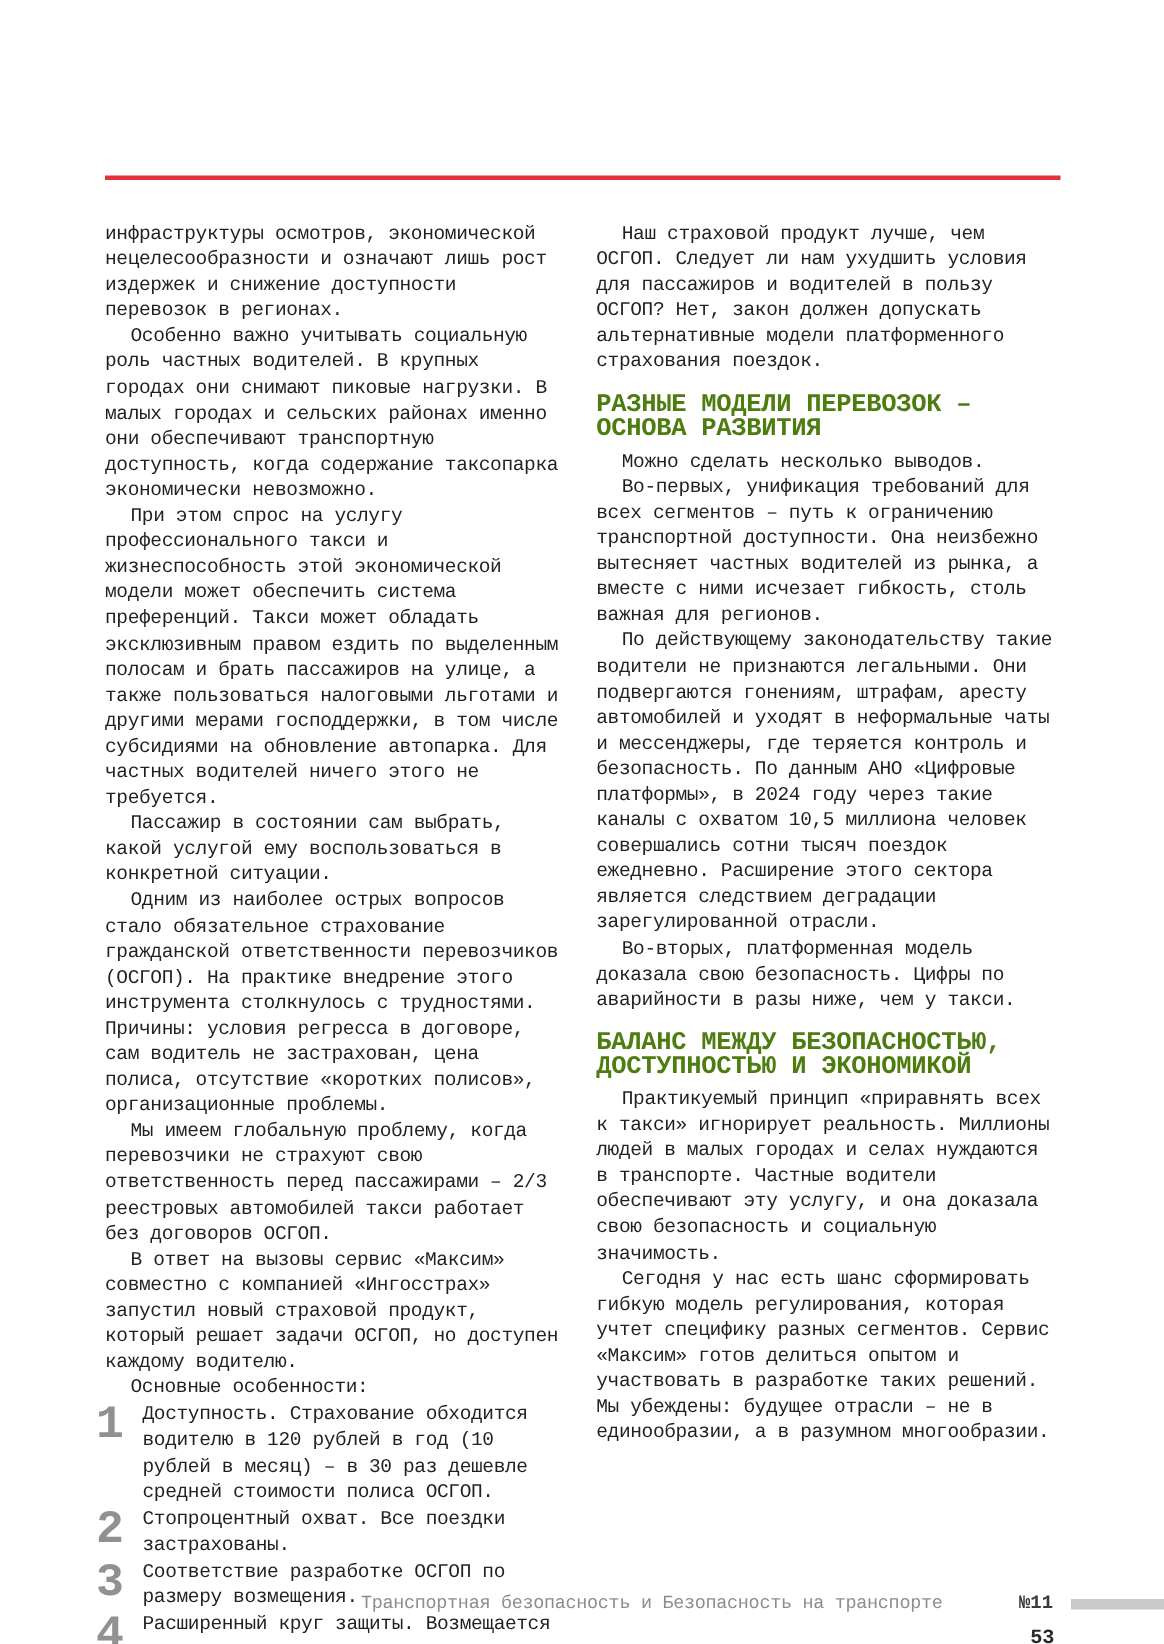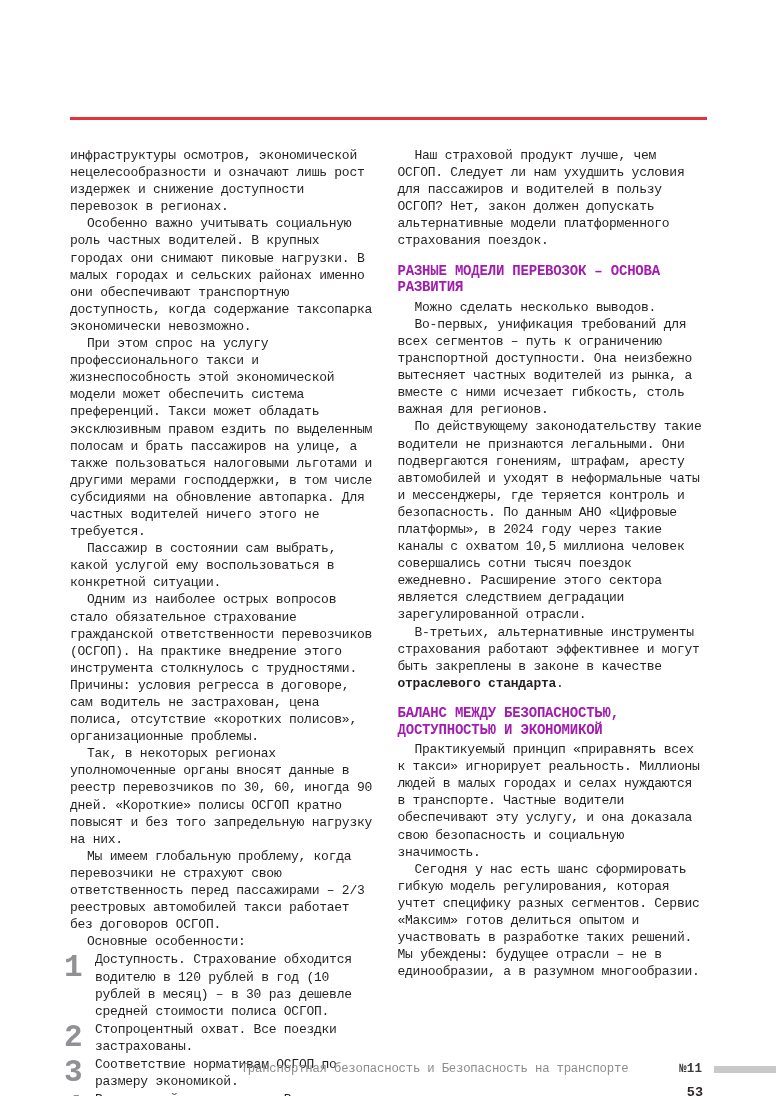--- a/index.html
+++ b/index.html
@@ -27,25 +27,25 @@
     margin:0;
     font-size:13px;
     line-height:17.1px;
     letter-spacing:-0.25px;
     color:#231f20;
     text-align:left;
   }
   p.ind{text-indent:17px;}
   h3.sec{
     margin:13px 0 3px 0;
-    font-size:14px;
+    font-size:17px;
     line-height:16.6px;
     letter-spacing:-0.2px;
     font-weight:bold;
-    color:#a21caf;
+    color:#4d7c0f;
   }
   .features{margin-top:1px;margin-left:-6px;}
   .feat{display:flex;align-items:flex-start;margin-top:1px;}
   .fnum{
     flex:0 0 31px;
     font-size:31px;
     line-height:31px;
     font-weight:bold;
     color:var(--list_number_gray,#919195);
     margin-top:1px;
@@ -96,51 +96,51 @@
   <div class="top-rule"></div>
 
   <div class="columns">
 
     <div class="col">
       <p class="body">инфраструктуры осмотров, экономической нецелесообразности и означают лишь рост издержек и снижение доступности перевозок в регионах.</p>
       <p class="body ind">Особенно важно учитывать социальную роль частных водителей. В крупных городах они снимают пиковые нагрузки. В малых городах и сельских районах именно они обеспечивают транспортную доступность, когда содержание таксопарка экономически невозможно.</p>
       <p class="body ind">При этом спрос на услугу профессионального такси и жизнеспособность этой экономической модели может обеспечить система преференций. Такси может обладать эксклюзивным правом ездить по выделенным полосам и брать пассажиров на улице, а также пользоваться налоговыми льготами и другими мерами господдержки, в том числе субсидиями на обновление автопарка. Для частных водителей ничего этого не требуется.</p>
       <p class="body ind">Пассажир в состоянии сам выбрать, какой услугой ему воспользоваться в конкретной ситуации.</p>
       <p class="body ind">Одним из наиболее острых вопросов стало обязательное страхование гражданской ответственности перевозчиков (ОСГОП). На практике внедрение этого инструмента столкнулось с трудностями. Причины: условия регресса в договоре, сам водитель не застрахован, цена полиса, отсутствие «коротких полисов», организационные проблемы.</p>
-      <p class="body ind">Так, в некоторых регионах уполномоченные органы вносят данные в реестр перевозчиков по 30, 60, иногда 90 дней. «Короткие» полисы ОСГОП кратно повысят и без того запредельную нагрузку на них.</p>
       <p class="body ind">Мы имеем глобальную проблему, когда перевозчики не страхуют свою ответственность перед пассажирами – 2/3 реестровых автомобилей такси работает без договоров ОСГОП.</p>
+      <p class="body ind">В ответ на вызовы сервис «Максим» совместно с компанией «Ингосстрах» запустил новый страховой продукт, который решает задачи ОСГОП, но доступен каждому водителю.</p>
       <p class="body ind">Основные особенности:</p>
 
       <div class="features">
         <div class="feat">
           <span class="fnum">1</span>
           <span class="ftxt">Доступность. Страхование обходится водителю в 120 рублей в год (10 рублей в месяц) – в 30 раз дешевле средней стоимости полиса ОСГОП.</span>
         </div>
         <div class="feat">
           <span class="fnum">2</span>
           <span class="ftxt">Стопроцентный охват. Все поездки застрахованы.</span>
         </div>
         <div class="feat">
           <span class="fnum">3</span>
-          <span class="ftxt">Соответствие нормативам ОСГОП по размеру экономикой.</span>
+          <span class="ftxt">Соответствие разработке ОСГОП по размеру возмещения.</span>
         </div>
         <div class="feat">
           <span class="fnum">4</span>
           <span class="ftxt">Расширенный круг защиты. Возмещается вред не только пассажирам, но и водителям, а также пешеходам.</span>
         </div>
       </div>
     </div>
 
     <div class="col">
       <p class="body ind">Наш страховой продукт лучше, чем ОСГОП. Следует ли нам ухудшить условия для пассажиров и водителей в пользу ОСГОП? Нет, закон должен допускать альтернативные модели платформенного страхования поездок.</p>
       <h3 class="sec">РАЗНЫЕ МОДЕЛИ ПЕРЕВОЗОК – ОСНОВА РАЗВИТИЯ</h3>
       <p class="body ind">Можно сделать несколько выводов.</p>
       <p class="body ind">Во-первых, унификация требований для всех сегментов – путь к ограничению транспортной доступности. Она неизбежно вытесняет частных водителей из рынка, а вместе с ними исчезает гибкость, столь важная для регионов.</p>
       <p class="body ind">По действующему законодательству такие водители не признаются легальными. Они подвергаются гонениям, штрафам, аресту автомобилей и уходят в неформальные чаты и мессенджеры, где теряется контроль и безопасность. По данным АНО «Цифровые платформы», в 2024 году через такие каналы с охватом 10,5 миллиона человек совершались сотни тысяч поездок ежедневно. Расширение этого сектора является следствием деградации зарегулированной отрасли.</p>
-      <p class="body ind"><span>В-третьих, альтернативные инструменты страхования работают эффективнее и могут быть закреплены в законе в качестве </span><b>отраслевого стандарта</b><span>.</span></p>
+      <p class="body ind">Во-вторых, платформенная модель доказала свою безопасность. Цифры по аварийности в разы ниже, чем у такси.</p>
       <h3 class="sec">БАЛАНС МЕЖДУ БЕЗОПАСНОСТЬЮ, ДОСТУПНОСТЬЮ И ЭКОНОМИКОЙ</h3>
       <p class="body ind">Практикуемый принцип «приравнять всех к такси» игнорирует реальность. Миллионы людей в малых городах и селах нуждаются в транспорте. Частные водители обеспечивают эту услугу, и она доказала свою безопасность и социальную значимость.</p>
       <p class="body ind">Сегодня у нас есть шанс сформировать гибкую модель регулирования, которая учтет специфику разных сегментов. Сервис «Максим» готов делиться опытом и участвовать в разработке таких решений. Мы убеждены: будущее отрасли – не в единообразии, а в разумном многообразии.</p>
     </div>
 
   </div>
 
   <div class="footer">
     <span class="fjournal">Транспортная безопасность и Безопасность на транспорте</span>
     <span class="fissue">№11</span>

